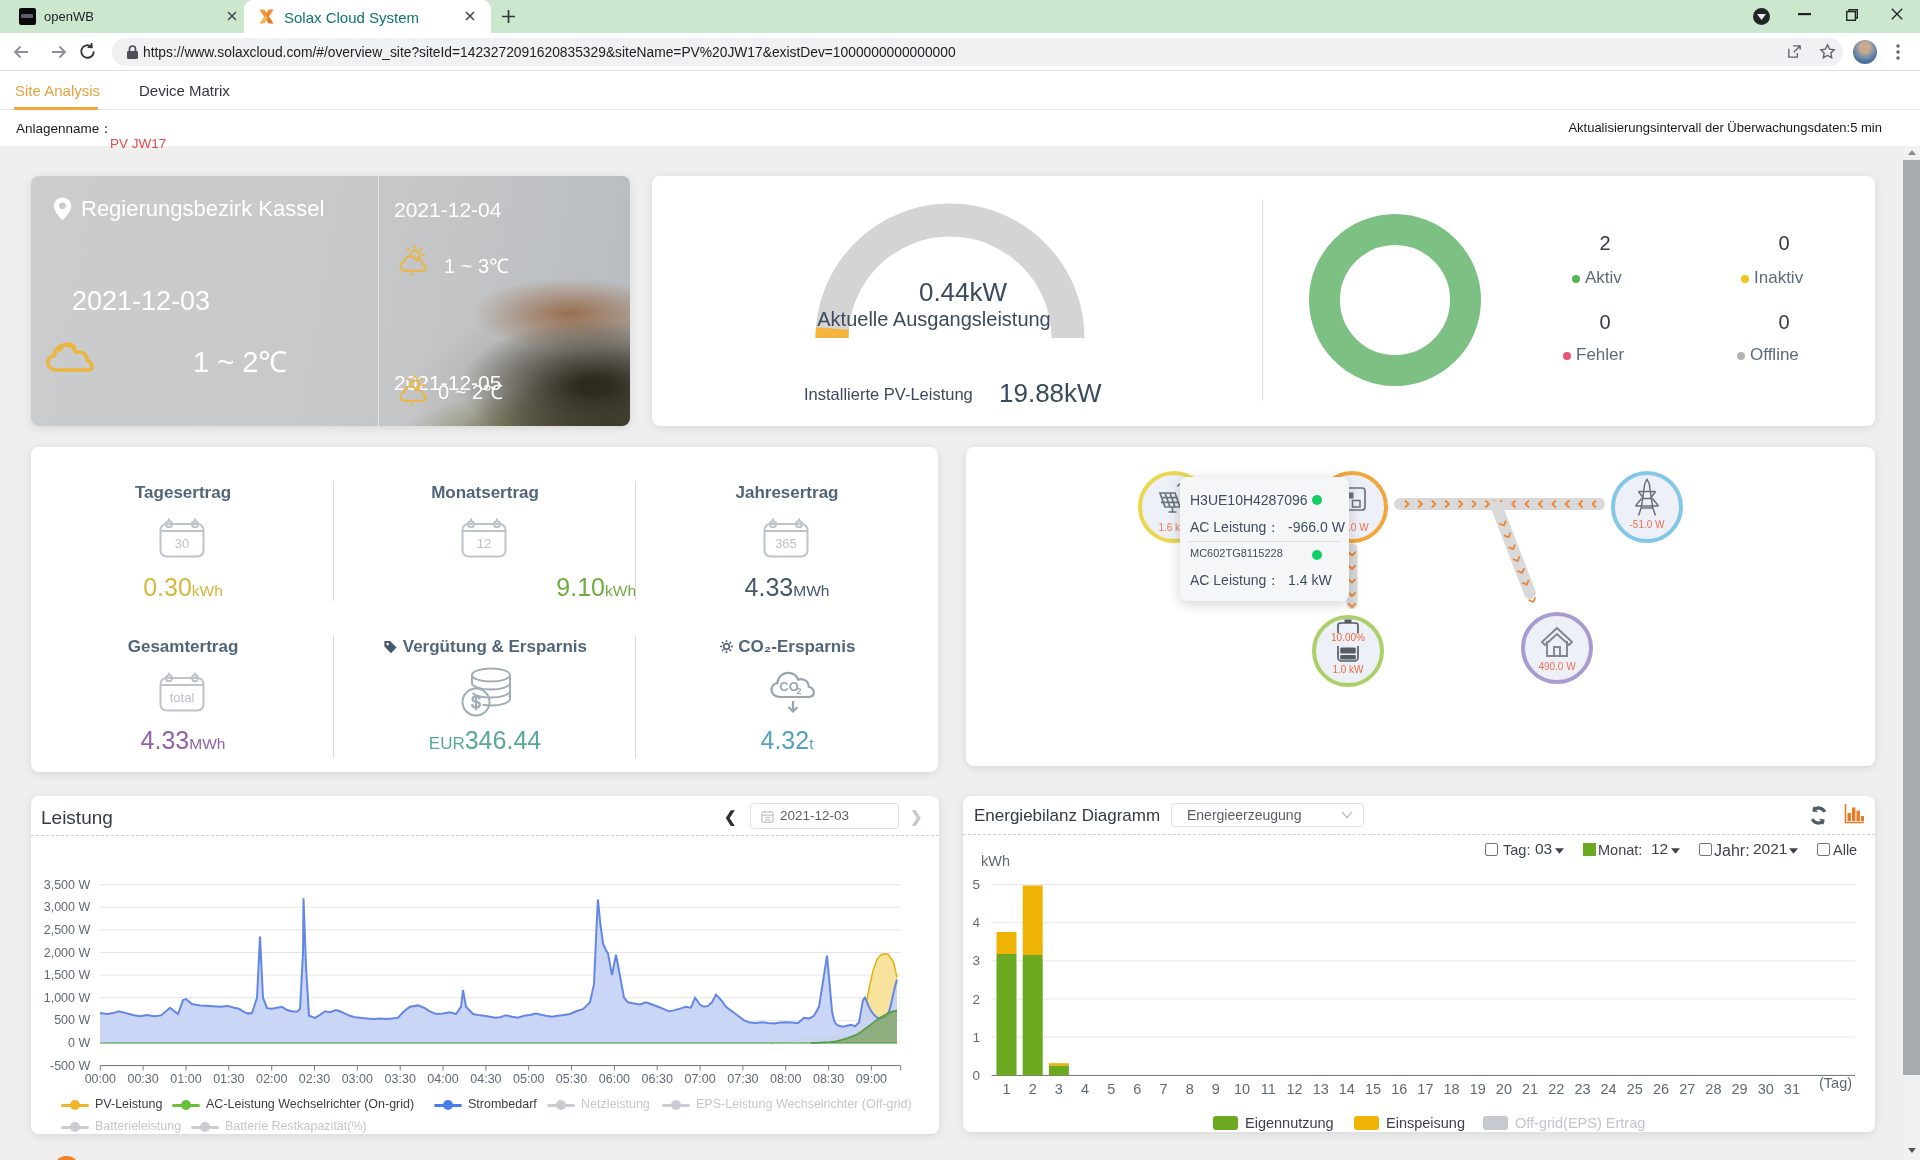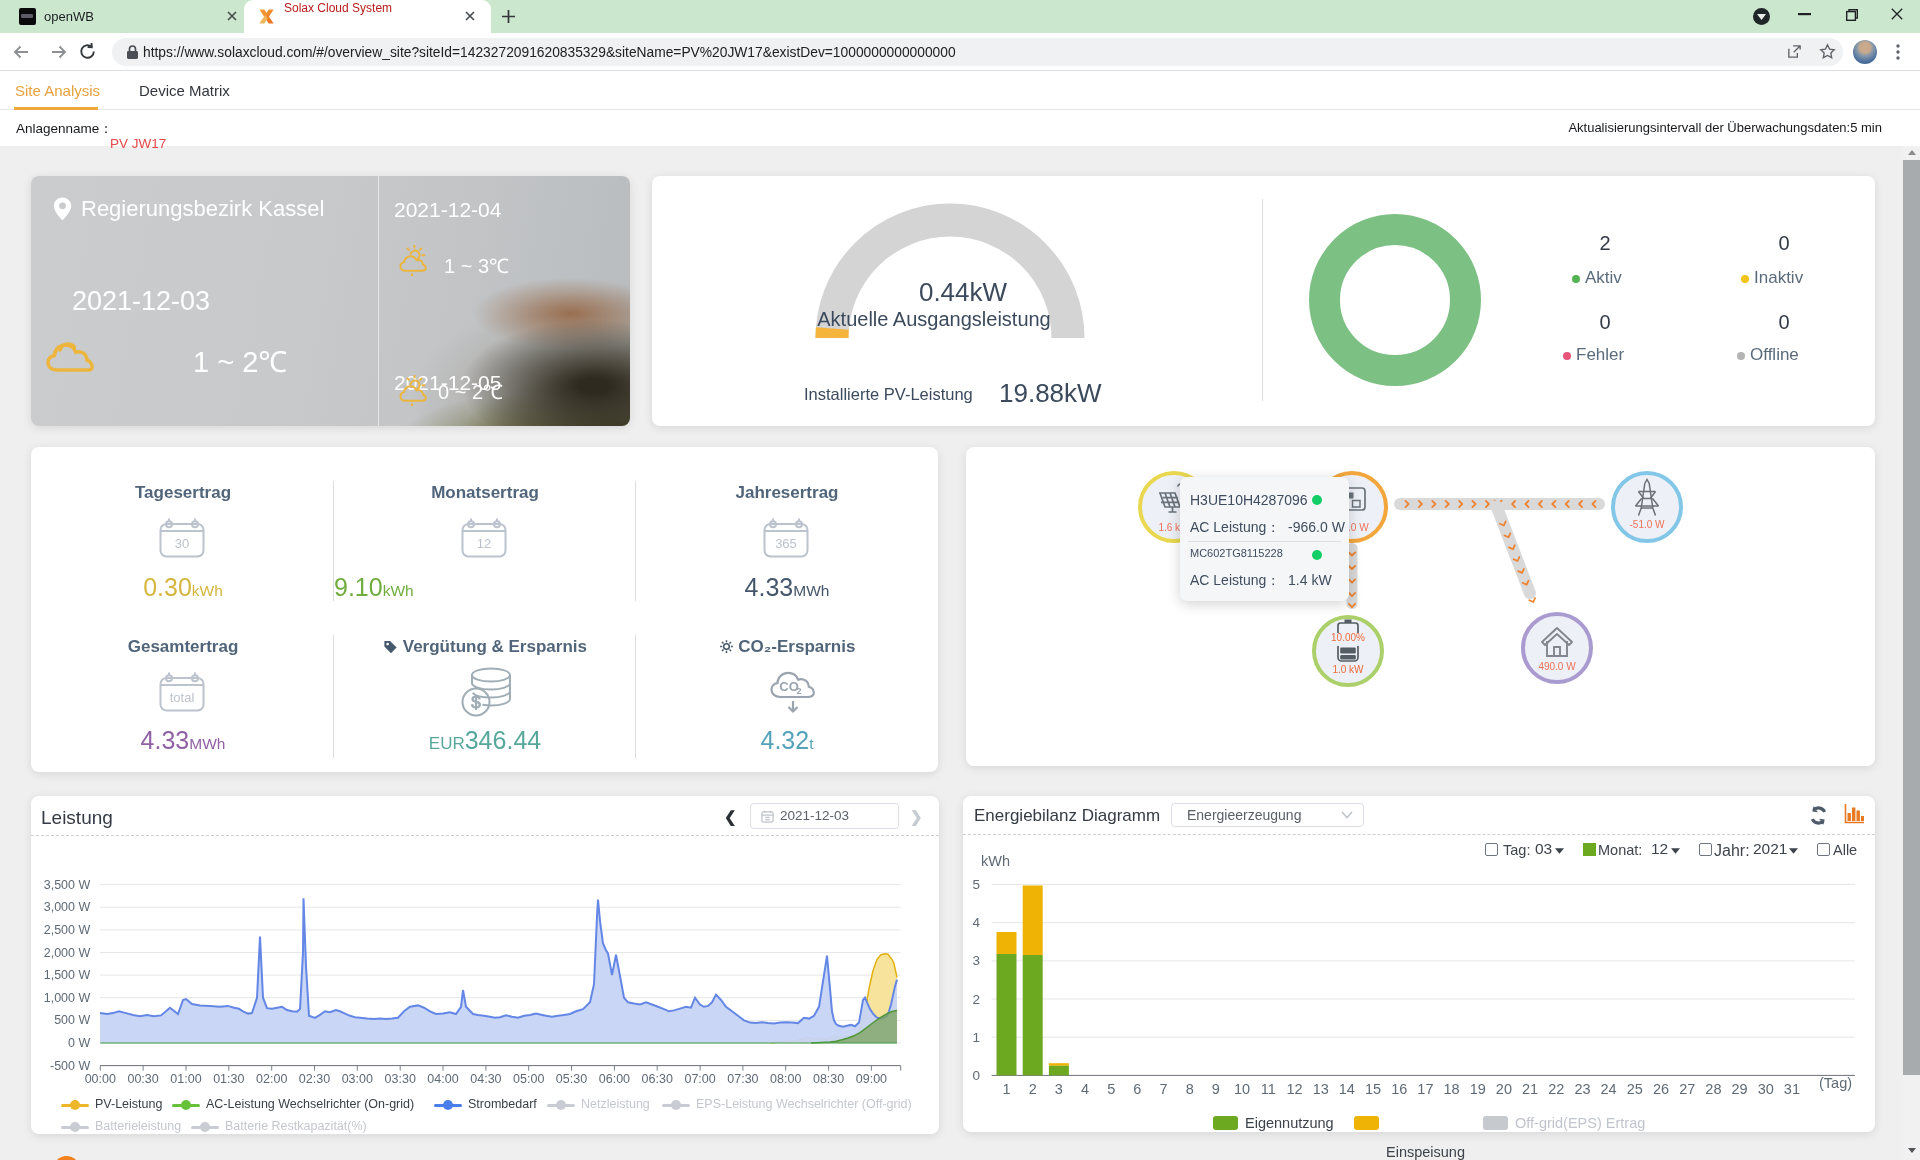--- a/index.html
+++ b/index.html
@@ -26,21 +26,21 @@
     <defs>
           <linearGradient id="xg" x1="0" y1="0" x2="1" y2="1">
             <stop offset="0" stop-color="#f5a23c"></stop>
             <stop offset="1" stop-color="#e86c1a"></stop>
           </linearGradient>
         </defs>
     <path d="M2 2 L9 2 L22 22 L15 22 Z" fill="url(#xg)"></path>
     <path d="M22 2 L15 2 L10.2 9.4 L13.7 14.8 Z" fill="url(#xg)"></path>
     <path d="M2 22 L9 22 L13.7 14.8 L10.2 9.4 Z" fill="#f0b55a"></path>
   </svg>
-  <div class="abs" style="left:284px;top:1px;font-size:12px;color:#b91c1c;">Solax Cloud System</div>
+  <div class="abs" style="left:284px;top:9px;font-size:15px;color:#0f766e;">Solax Cloud System</div>
   <svg class="abs" style="left:463px;top:9px;" width="14" height="14" viewBox="0 0 14 14">
         <path d="M3 3 L11 11 M11 3 L3 11" stroke="#454a4e" stroke-width="1.6"></path>
       </svg>
 
   <svg class="abs" style="left:501px;top:9px;" width="15" height="15" viewBox="0 0 15 15">
         <path d="M7.5 1 L7.5 14 M1 7.5 L14 7.5" stroke="#33373a" stroke-width="1.7"></path>
       </svg>
 
   <div class="abs" style="left:1753px;top:8px;width:17px;height:17px;background:#1f2628;border-radius:50%;"></div>
   <svg class="abs" style="left:1757px;top:14px;" width="9" height="6" viewBox="0 0 9 6">
@@ -195,21 +195,21 @@
     <svg class="abs" style="left:732px;top:71px;" width="46" height="40" viewBox="0 0 46 40" fill="none" stroke="#bcc3cc" stroke-width="2">
     <rect x="1.5" y="6" width="43" height="32.5" rx="6"></rect>
     <line x1="1.5" y1="13" x2="44.5" y2="13"></line>
     <circle cx="10" cy="6.2" r="3"></circle>
       <circle cx="36" cy="6.2" r="3"></circle>
     <line x1="10" y1="3.2" x2="10" y2="0.5"></line>
       <line x1="36" y1="3.2" x2="36" y2="0.5"></line>
     <text x="23" y="30" font-size="13" fill="#bcc3cc" stroke="none" text-anchor="middle" font-family="Liberation Sans">365</text>
   </svg>
   <div class="abs" style="left:1px;top:126px;width:302px;text-align:center;color:#d5b63e;"><span style="font-size:25px;">0.30</span><span style="font-size:15.5px;">kWh</span></div>
-  <div class="abs" style="left:303px;top:126px;width:302px;text-align:left;color:#6fae3e;"><span style="font-size:25px;">9.10</span><span style="font-size:15.5px;">kWh</span></div>
+  <div class="abs" style="left:303px;top:126px;width:302px;text-align:right;color:#6fae3e;"><span style="font-size:25px;">9.10</span><span style="font-size:15.5px;">kWh</span></div>
   <div class="abs" style="left:605px;top:126px;width:302px;text-align:center;color:#44566b;"><span style="font-size:25px;">4.33</span><span style="font-size:15.5px;">MWh</span></div>
   <div class="abs" style="left:1px;top:190px;width:302px;text-align:center;font-size:17px;font-weight:bold;color:#51657a;">Gesamtertrag</div>
   <div class="abs" style="left:303px;top:190px;width:302px;text-align:center;font-size:17px;font-weight:bold;color:#51657a;"><svg width="15" height="14" viewBox="0 0 16 16" style="vertical-align:-2px;">
         <path d="M1 1 L7.5 1 L15 8.5 L8.5 15 L1 7.5 Z" fill="#46586c"></path>
         <circle cx="4.7" cy="4.7" r="1.5" fill="#fff"></circle>
       </svg> Vergütung &amp; Ersparnis</div>
   <div class="abs" style="left:605px;top:190px;width:302px;text-align:center;font-size:17px;font-weight:bold;color:#51657a;"><svg width="15" height="15" viewBox="0 0 16 16" style="vertical-align:-2px;" fill="none" stroke="#46586c" stroke-width="1.6">
         <circle cx="8" cy="8" r="3"></circle>
         <path d="M8 1.2 L8 3.4 M8 12.6 L8 14.8 M1.2 8 L3.4 8 M12.6 8 L14.8 8 M3.2 3.2 L4.8 4.8 M11.2 11.2 L12.8 12.8 M12.8 3.2 L11.2 4.8 M4.8 11.2 L3.2 12.8"></path>
       </svg> CO₂-Ersparnis</div>
@@ -523,21 +523,21 @@
 <text x="724.2" y="298" font-size="14.5" fill="#5f6a75" text-anchor="middle" font-family="Liberation Sans">27</text>
 <text x="750.4" y="298" font-size="14.5" fill="#5f6a75" text-anchor="middle" font-family="Liberation Sans">28</text>
 <text x="776.5" y="298" font-size="14.5" fill="#5f6a75" text-anchor="middle" font-family="Liberation Sans">29</text>
 <text x="802.7" y="298" font-size="14.5" fill="#5f6a75" text-anchor="middle" font-family="Liberation Sans">30</text>
 <text x="828.9" y="298" font-size="14.5" fill="#5f6a75" text-anchor="middle" font-family="Liberation Sans">31</text>
     <text x="856" y="292" font-size="14.5" fill="#5f6a75" font-family="Liberation Sans">(Tag)</text>
   </svg>
   <div class="abs" style="left:250px;top:320px;width:25px;height:14px;border-radius:3px;background:#6da821;"></div>
   <div class="abs" style="left:282px;top:319px;font-size:14.5px;color:#3d434b;">Eigennutzung</div>
   <div class="abs" style="left:391px;top:320px;width:25px;height:14px;border-radius:3px;background:#efb306;"></div>
-  <div class="abs" style="left:423px;top:319px;font-size:14.5px;color:#3d434b;margin-top:29px;">Einspeisung</div>
+  <div class="abs" style="left:423px;top:319px;font-size:14.5px;color:#3d434b;">Einspeisung</div>
   <div class="abs" style="left:520px;top:320px;width:25px;height:14px;border-radius:3px;background:#c6c9ce;"></div>
   <div class="abs" style="left:552px;top:319px;font-size:14.5px;color:#c0c4cc;">Off-grid(EPS) Ertrag</div>
 </div>
 
 <div class="abs" style="left:1903px;top:146px;width:17px;height:1014px;background:#f1f1f1;"></div>
 <div class="abs" style="left:1903px;top:160px;width:17px;height:915px;background:#a8abad;"></div>
 <svg class="abs" style="left:1908px;top:150px;" width="8" height="5" viewBox="0 0 8 5">
     <path d="M0 5 L8 5 L4 0 Z" fill="#8a8d90"></path>
   </svg>
 <svg class="abs" style="left:1908px;top:1148px;" width="8" height="5" viewBox="0 0 8 5">

